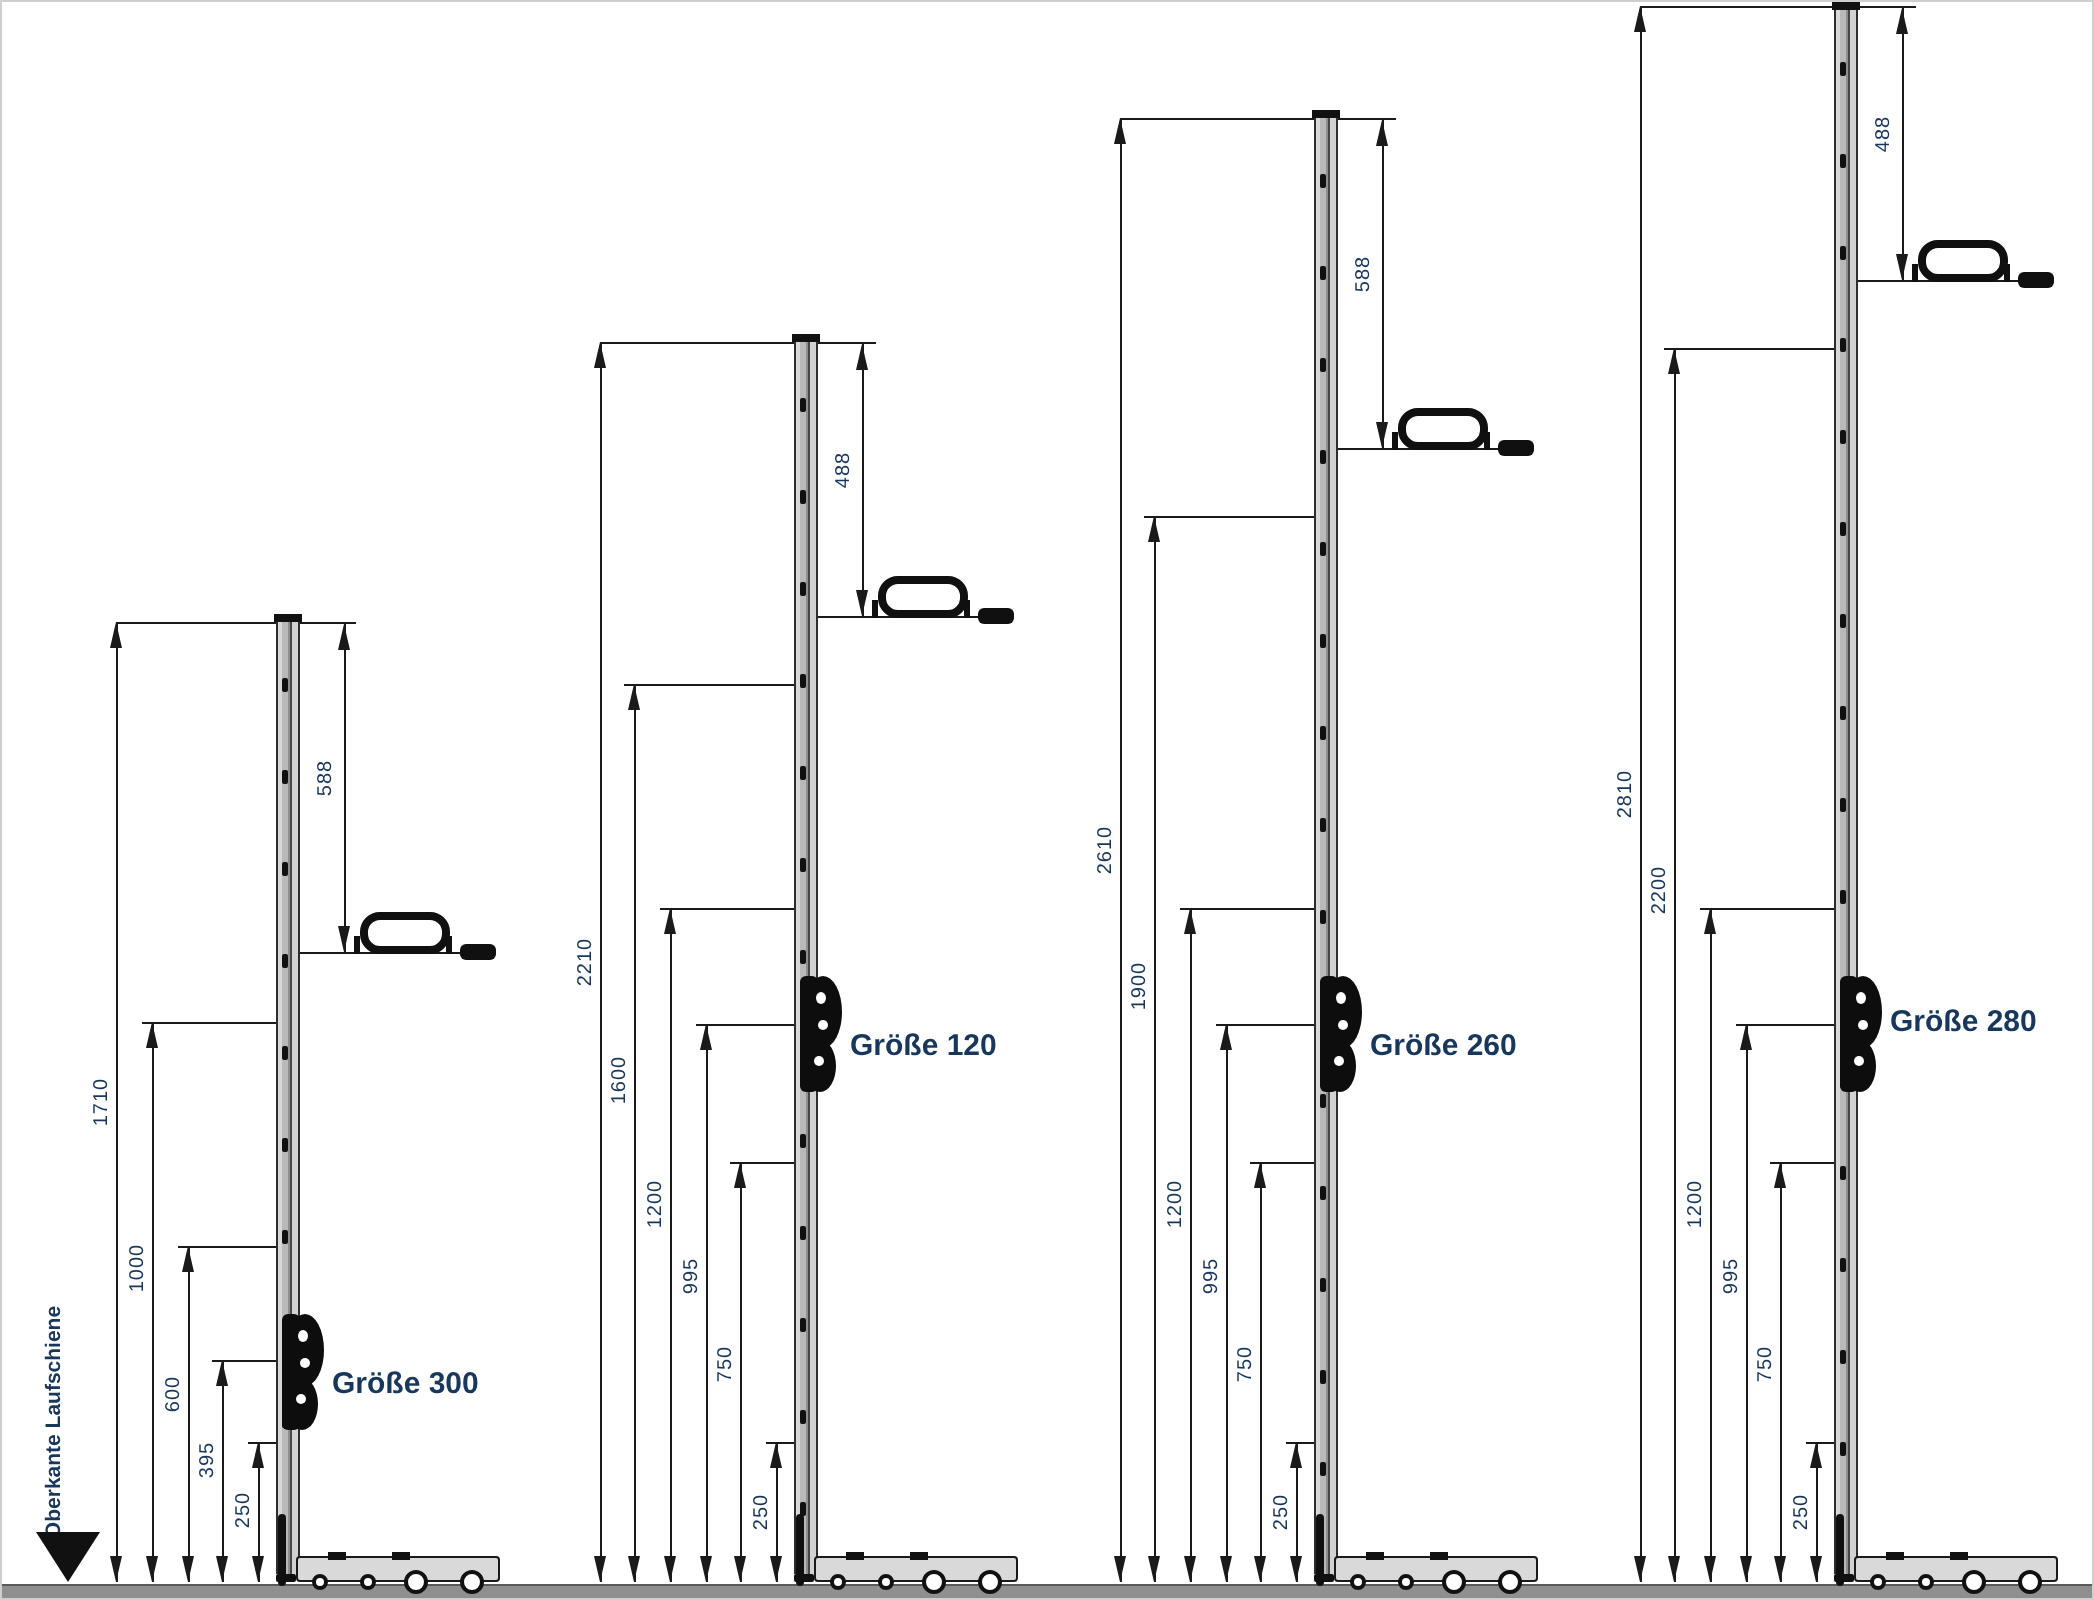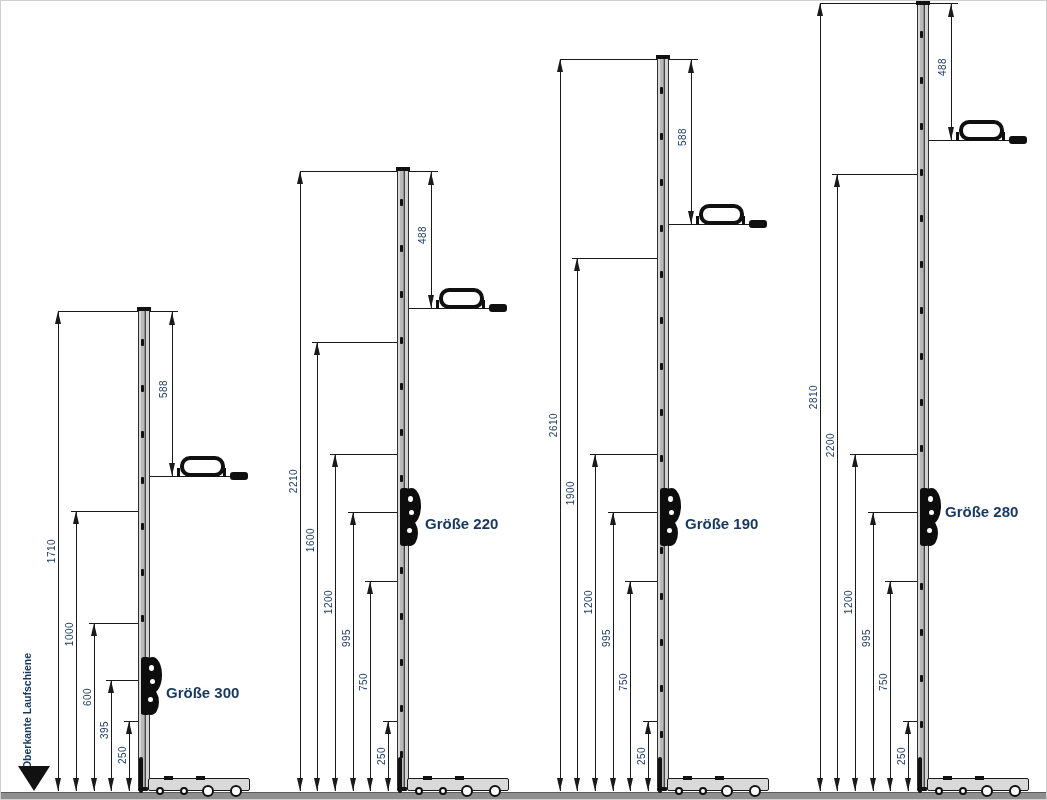--- a/index.html
+++ b/index.html
@@ -174,21 +174,21 @@
       <div class="bow-foot" style="left: 481px; top: 299px;"></div>
       <div class="grip" style="left: 488px; top: 303px; width: 18px;"></div>
       <div class="lock" style="left: 399px; top: 487px; width: 22px; height: 58px;">
         <div class="lock-spine"></div>
         <div class="lock-bulge" style="left: 2px; top: 0px; width: 19px; height: 36px;"></div>
         <div class="lock-bulge" style="left: 2px; top: 32px; width: 16px; height: 26px;"></div>
         <div class="lock-speck" style="left: 8px; top: 8px; width: 5px; height: 6px;"></div>
         <div class="lock-speck" style="left: 9px; top: 22px; width: 5px; height: 5px;"></div>
         <div class="lock-speck" style="left: 7px; top: 40px; width: 5px; height: 5px;"></div>
       </div>
-      <div class="size-label" style="left: 424px; top: 522px;">Größe 220</div>
+      <div class="size-label" style="left: 424px; top: 522px;">Größe 120</div>
       <div class="bracket" style="left: 397px; top: 756px; height: 36px;"></div>
       <div class="bracket-foot" style="left: 396px; top: 786px; width: 10px;"></div>
       <div class="carriage" style="left: 406px; top: 777px; width: 102px;"></div>
       <div class="carriage-tab" style="left: 422px; top: 775px;"></div>
       <div class="carriage-tab" style="left: 454px; top: 775px;"></div>
       <div class="roller" style="left: 414px; top: 786px; width: 8px; height: 8px;"></div>
       <div class="roller" style="left: 438px; top: 786px; width: 8px; height: 8px;"></div>
       <div class="roller" style="left: 460px; top: 784px; width: 12px; height: 12px;"></div>
       <div class="roller" style="left: 488px; top: 784px; width: 12px; height: 12px;"></div>
       <div class="hline" style="left: 559px; top: 58px; width: 138px;"></div>
@@ -248,21 +248,21 @@
       <div class="bow-foot" style="left: 741px; top: 215px;"></div>
       <div class="grip" style="left: 748px; top: 219px; width: 18px;"></div>
       <div class="lock" style="left: 659px; top: 487px; width: 22px; height: 58px;">
         <div class="lock-spine"></div>
         <div class="lock-bulge" style="left: 2px; top: 0px; width: 19px; height: 36px;"></div>
         <div class="lock-bulge" style="left: 2px; top: 32px; width: 16px; height: 26px;"></div>
         <div class="lock-speck" style="left: 8px; top: 8px; width: 5px; height: 6px;"></div>
         <div class="lock-speck" style="left: 9px; top: 22px; width: 5px; height: 5px;"></div>
         <div class="lock-speck" style="left: 7px; top: 40px; width: 5px; height: 5px;"></div>
       </div>
-      <div class="size-label" style="left: 684px; top: 522px;">Größe 190</div>
+      <div class="size-label" style="left: 684px; top: 522px;">Größe 260</div>
       <div class="bracket" style="left: 657px; top: 756px; height: 36px;"></div>
       <div class="bracket-foot" style="left: 656px; top: 786px; width: 10px;"></div>
       <div class="carriage" style="left: 666px; top: 777px; width: 102px;"></div>
       <div class="carriage-tab" style="left: 682px; top: 775px;"></div>
       <div class="carriage-tab" style="left: 714px; top: 775px;"></div>
       <div class="roller" style="left: 674px; top: 786px; width: 8px; height: 8px;"></div>
       <div class="roller" style="left: 698px; top: 786px; width: 8px; height: 8px;"></div>
       <div class="roller" style="left: 720px; top: 784px; width: 12px; height: 12px;"></div>
       <div class="roller" style="left: 748px; top: 784px; width: 12px; height: 12px;"></div>
       <div class="hline" style="left: 819px; top: 2px; width: 138px;"></div>

